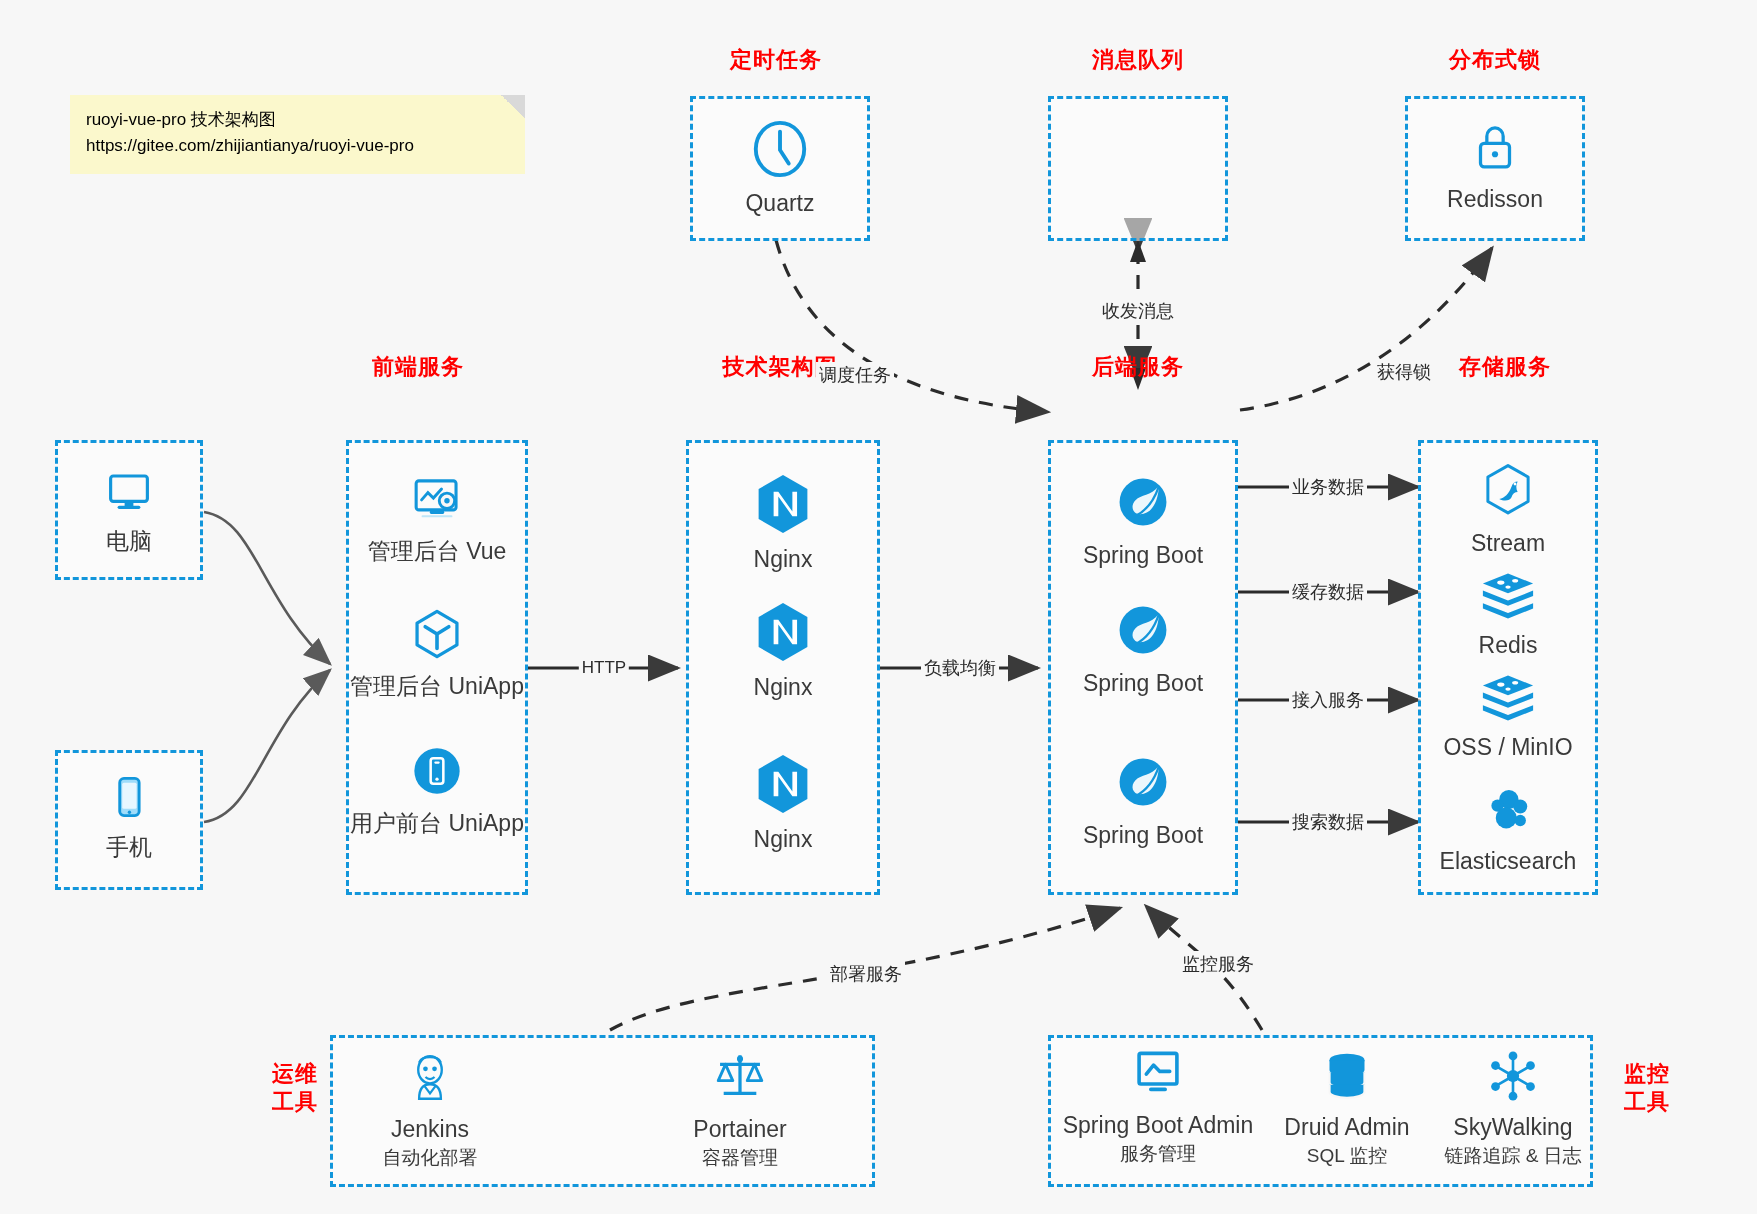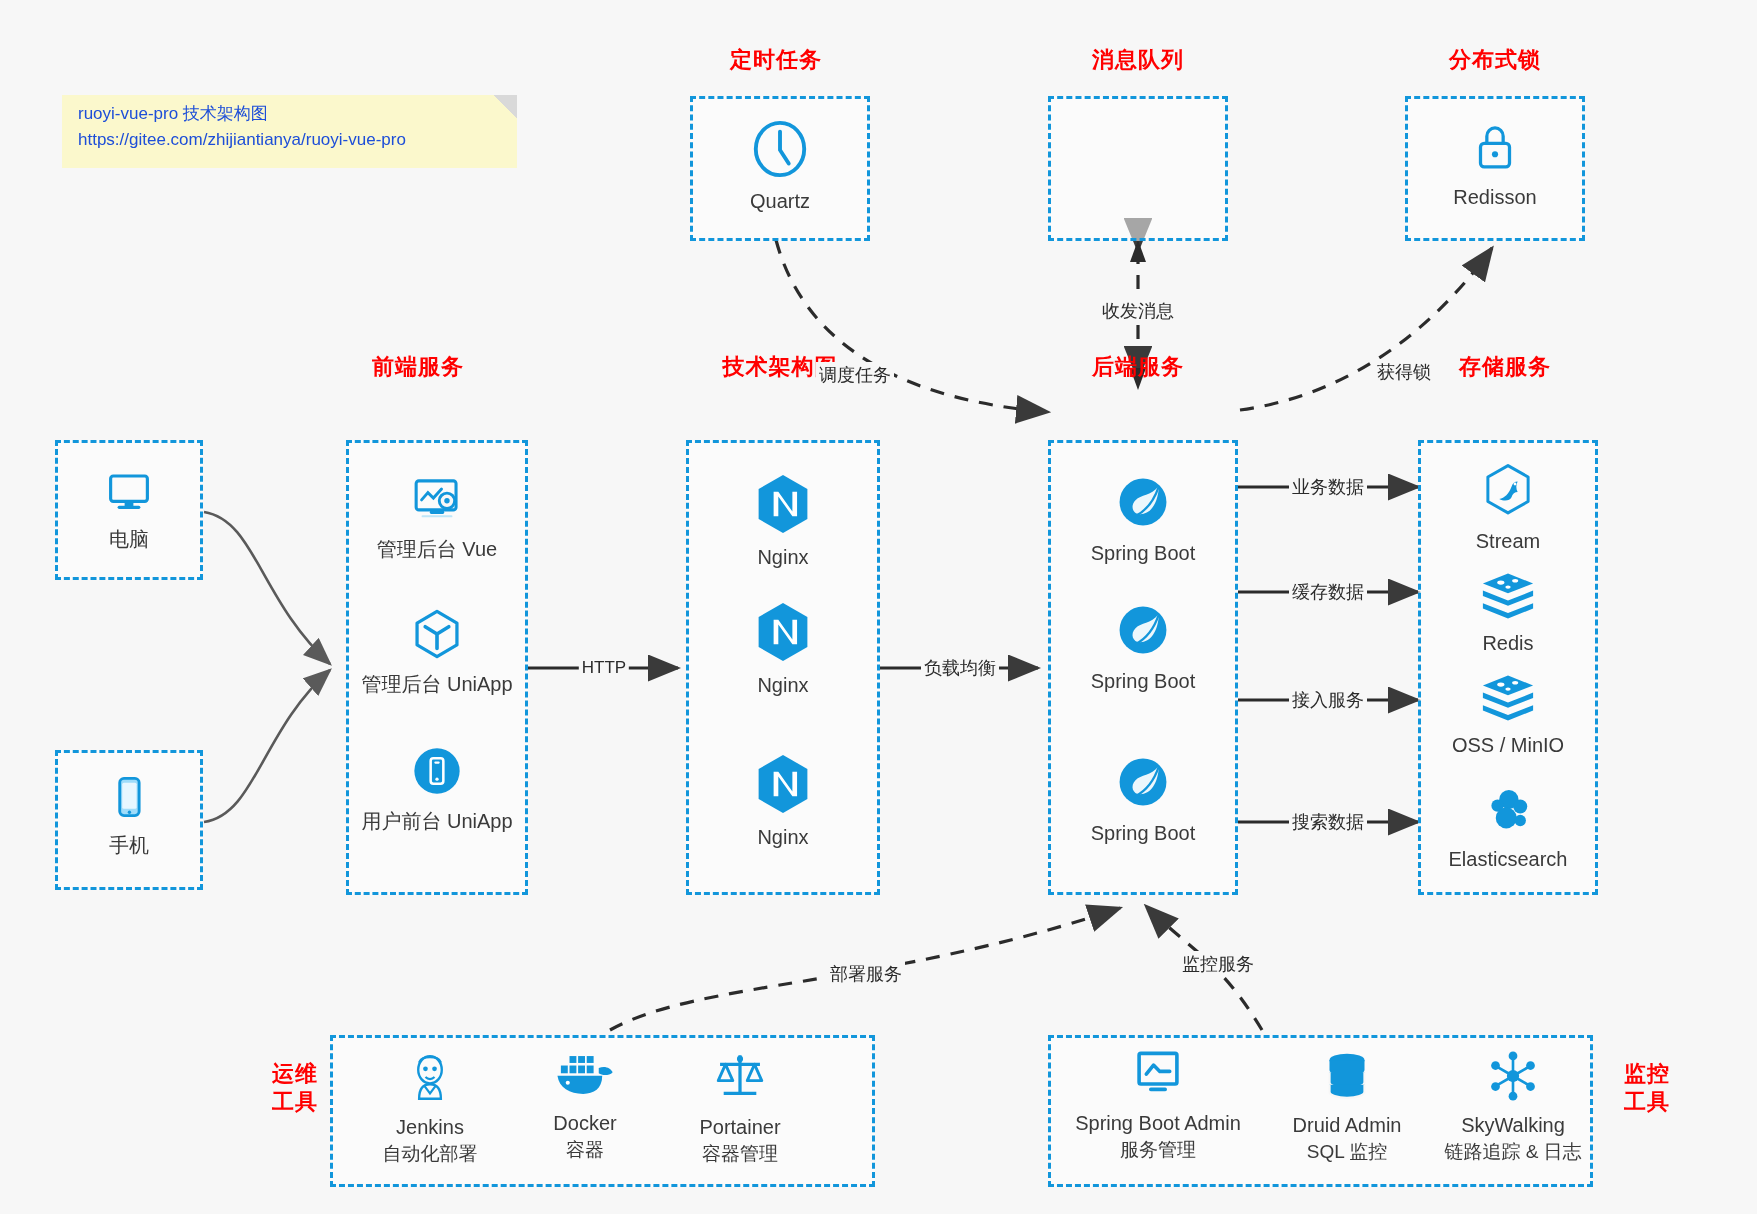--- a/index.html
+++ b/index.html
@@ -10,26 +10,27 @@
     overflow:hidden;
     position:relative;
   }
   #canvas{position:absolute;inset:0;width:1757px;height:1214px;}
   svg.wires{position:absolute;left:0;top:0;width:1757px;height:1214px;pointer-events:none;}
 
   
   .note{
     position:absolute;
     background:#fbf8cc;
-    color:#1d4ed8;
+    color:#000000;
     font-size:17px;
     line-height:1.55;
-    padding:6px 16px 14px 16px;
+    padding:12px 16px 14px 16px;
     box-sizing:border-box;
     white-space:nowrap;
+    margin-left:8px;
   }
   .note .fold{
     position:absolute;right:0;top:0;width:24px;height:24px;
     background:linear-gradient(225deg,#d9d9d9 0 50%,transparent 50% 100%);
   }
 
   
   .grp-title{
     position:absolute;
     color:#ff0000;
@@ -49,21 +50,21 @@
     box-sizing:border-box;
   }
 
   
   .node{
     position:absolute;
     display:flex;flex-direction:column;align-items:center;justify-content:flex-start;
     text-align:center;
   }
   .node .cap{
-    font-size:20px;color:#3a3a3a;line-height:1.35;margin-top:8px;white-space:nowrap;text-align:right;
+    font-size:23px;color:#3a3a3a;line-height:1.35;margin-top:8px;white-space:nowrap;text-align:right;
   }
   .node .cap2{font-size:19px;color:#3a3a3a;line-height:1.35;white-space:nowrap;}
   .ico{display:block;}
 
   
   .elabel{
     position:absolute;
     font-size:17px;color:#2b2b2b;
     background:#f7f7f7;
     padding:1px 3px;
@@ -313,36 +314,20 @@
       <path d="M20,16 C22,8 42,8 44,16" fill="none" stroke="#1296db" stroke-width="2.6"></path>
       <circle cx="27" cy="23" r="2.6" fill="#1296db"></circle>
       <circle cx="37" cy="23" r="2.6" fill="#1296db"></circle>
       <path d="M27,32 C30,35 34,35 37,32" fill="none" stroke="#1296db" stroke-width="2.4"></path>
       <path d="M26,42 L32,50 L38,42" fill="none" stroke="#1296db" stroke-width="2.4"></path>
     </svg>
     <div class="cap">Jenkins</div>
     <div class="cap2">自动化部署</div>
   </div>
 
-  <div class="node" style="left:500px;top:1048px;width:170px;">
-    <svg class="ico" width="62" height="54" viewBox="0 0 72 56">
-      <rect x="18" y="6" width="8" height="8" fill="#1296db"></rect>
-      <rect x="28" y="6" width="8" height="8" fill="#1296db"></rect>
-      <rect x="38" y="6" width="8" height="8" fill="#1296db"></rect>
-      <rect x="8" y="17" width="8" height="9" fill="#1296db"></rect>
-      <rect x="18" y="17" width="8" height="9" fill="#1296db"></rect>
-      <rect x="28" y="17" width="8" height="9" fill="#1296db"></rect>
-      <rect x="38" y="17" width="8" height="9" fill="#1296db"></rect>
-      <path d="M4,29 L56,29 C56,44 46,50 34,50 C18,50 6,43 4,29 z" fill="#1296db"></path>
-      <path d="M52,20 C59,17 66,20 68,25 C64,29 56,29 52,26 z" fill="#1296db"></path>
-      <circle cx="16" cy="37" r="2.4" fill="#ffffff"></circle>
-    </svg>
-    <div class="cap">Docker</div>
-    <div class="cap2">容器</div>
-  </div>
 
   <div class="node" style="left:655px;top:1048px;width:170px;">
     <svg class="ico" width="60" height="58" viewBox="0 0 64 64">
       <path d="M32,8 L32,50" stroke="#1296db" stroke-width="3.6" fill="none"></path>
       <path d="M10,18 L54,18" stroke="#1296db" stroke-width="3.6" fill="none"></path>
       <path d="M14,50 L50,50" stroke="#1296db" stroke-width="3.6" fill="none"></path>
       <path d="M16,18 L8,36 L24,36 z" fill="none" stroke="#1296db" stroke-width="3.2" stroke-linejoin="round"></path>
       <path d="M48,18 L40,36 L56,36 z" fill="none" stroke="#1296db" stroke-width="3.2" stroke-linejoin="round"></path>
       <circle cx="32" cy="12" r="3.4" fill="#1296db"></circle>
     </svg>

